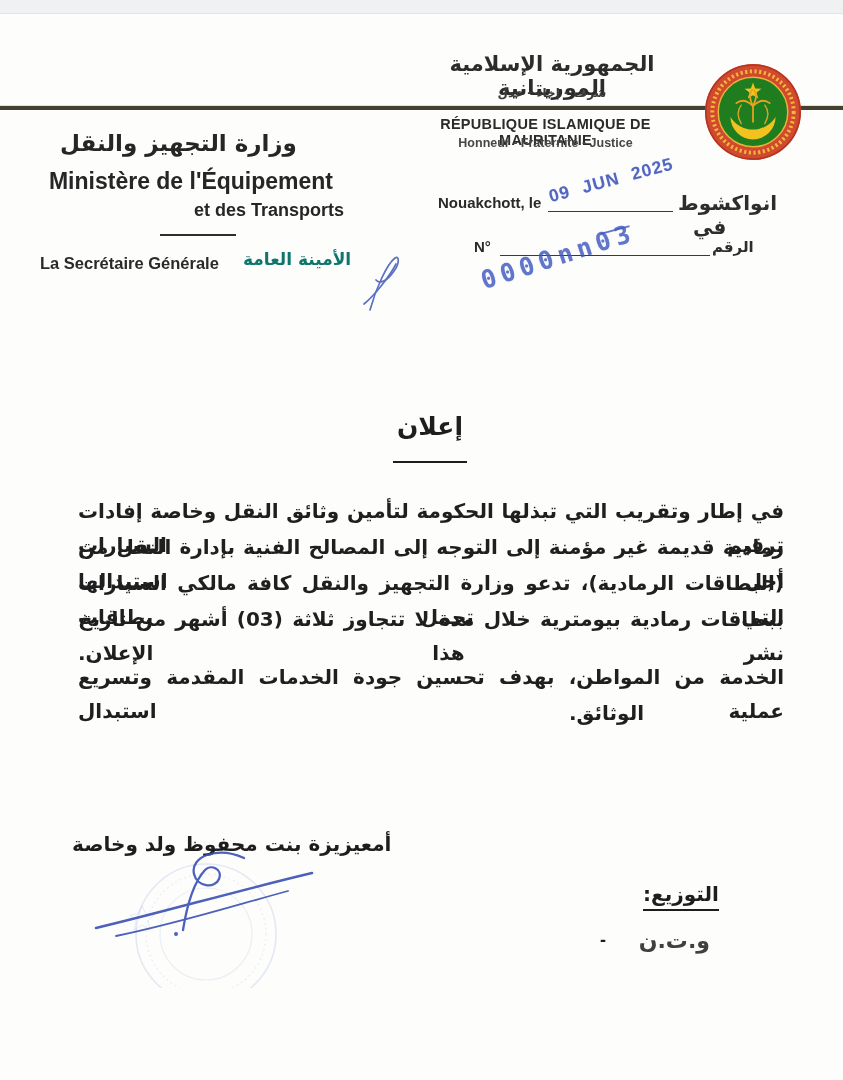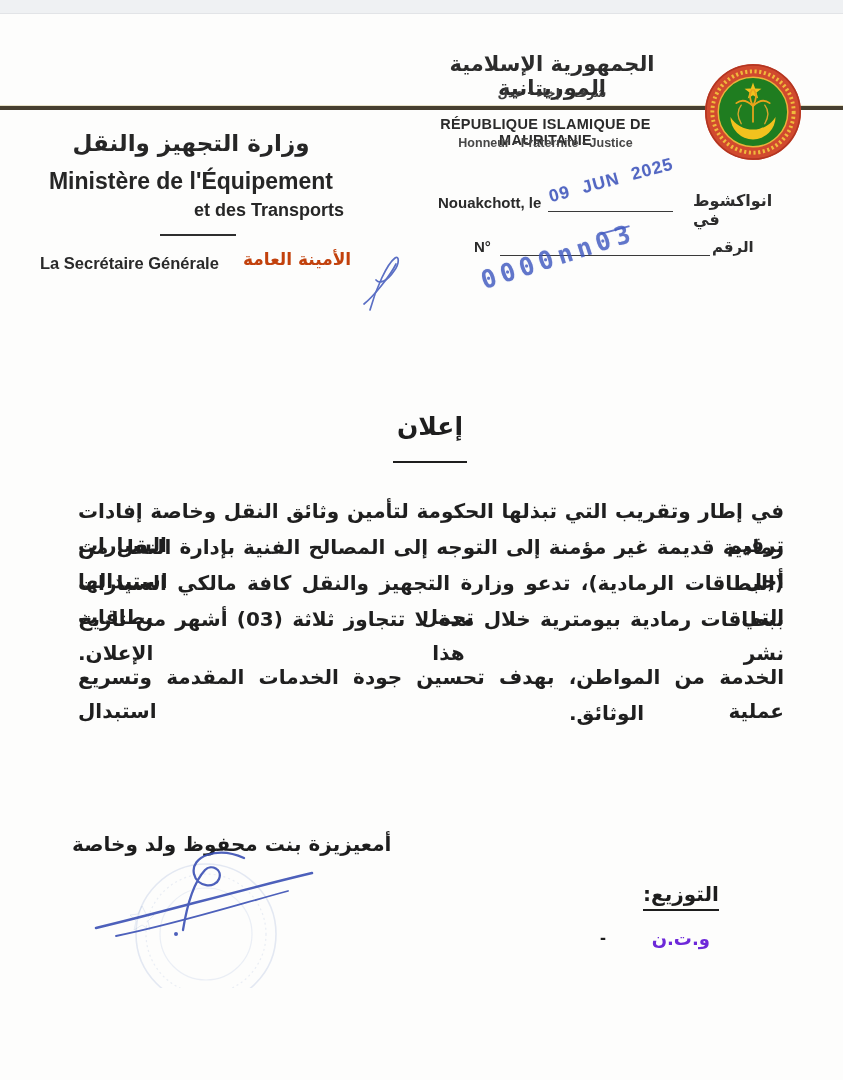--- a/index.html
+++ b/index.html
@@ -11,31 +11,31 @@
 
   #scan-band { left:0; top:0; width:843px; height:14px; background:#eff1f3; border-bottom:1px solid #e2e4e7; }
 
   #hdr-ar-rep { left:402px; top:52px; width:300px; text-align:center; font-size:21px; font-weight:bold; color:#2c2c2c; }
   #hdr-ar-motto { left:452px; top:86px; width:200px; text-align:center; font-size:12px; font-weight:bold; color:#3a3a3a; }
   #hdr-rule { left:0; top:106px; width:843px; height:4px; background:#473f2f; box-shadow:0 -1px 0 #c9b97a66; }
   #hdr-fr-rep { left:398px; top:116px; width:295px; text-align:center; font-size:14.5px; font-weight:bold; letter-spacing:.3px; color:#2b2b2b; }
   #hdr-fr-motto { left:398px; top:136px; width:295px; text-align:center; font-size:12.5px; font-weight:bold; color:#474747; }
   #seal { left:704px; top:63px; width:98px; height:98px; }
 
-  #min-ar { left:60px; top:130px; width:262px; text-align:center; font-size:23px; font-weight:bold; color:#262626; }
+  #min-ar { left:60px; top:130px; width:262px; text-align:left; font-size:23px; font-weight:bold; color:#262626; }
   #min-fr1 { left:38px; top:168px; width:306px; text-align:center; font-size:23px; font-weight:bold; color:#262626; }
   #min-fr2 { left:38px; top:200px; width:306px; text-align:right; font-size:18px; font-weight:bold; color:#262626; }
   #min-underline { left:160px; top:234px; width:76px; height:2px; background:#2e2e2e; }
   #office-fr { left:40px; top:254px; font-size:16.5px; font-weight:bold; color:#2a2a2a; }
-  #office-ar { left:243px; top:249px; font-size:17px; font-weight:bold; color:#c2410c; }
+  #office-ar { left:243px; top:249px; font-size:17px; font-weight:bold; color:#0f766e; }
   #paraph { left:340px; top:246px; width:80px; height:78px; }
 
   #city-fr { left:438px; top:194px; font-size:15px; font-weight:bold; color:#2a2a2a; }
   #date-underline { left:548px; top:193px; width:125px; height:19px; border-bottom:1.6px solid #3a3a3a; }
-  #city-ar { left:693px; top:191px; width:84px; font-size:16px; font-weight:bold; color:#2d2d2d; text-align:left; }
+  #city-ar { left:693px; top:191px; width:84px; font-size:20px; font-weight:bold; color:#2d2d2d; text-align:left; }
   #date-stamp { left:552px; top:186px; width:140px; transform:rotate(-15deg); transform-origin:left bottom;
                 font-size:17.5px; font-weight:bold; color:#3c53bb; opacity:.88; letter-spacing:1px; word-spacing:7px;
                 white-space:nowrap; text-shadow:0 0 1px #3c53bb55; }
   #date-stamp-underline { left:600px; top:229px; width:30px; height:2px; background:#3c53bb; opacity:.8; transform:rotate(-15deg); }
   #num-fr { left:474px; top:238px; font-size:15px; font-weight:bold; color:#2a2a2a; }
   #num-underline { left:500px; top:238px; width:210px; height:18px; border-bottom:1.6px solid #3a3a3a; }
   #num-ar { left:712px; top:238px; font-size:15px; font-weight:bold; color:#2d2d2d; }
   #number-stamp { left:486px; top:266px; width:190px; transform:rotate(-18deg); transform-origin:left bottom;
                   font-family:"DejaVu Sans Mono", monospace; font-size:25px; font-weight:bold; letter-spacing:5px;
                   color:#4059c0; opacity:.82; white-space:nowrap; text-shadow:0 0 1px #4059c066; }
@@ -51,21 +51,21 @@
   .pgap { height:22px; }
 
   #sig-name { left:72px; top:832px; font-size:20px; font-weight:bold; color:#1d1d1d; }
   #sig-art { left:56px; top:836px; width:334px; height:152px; }
 
   #dist-label-wrap { left:643px; top:882px; }
   #dist-label-wrap span { display:inline-block; font-size:20px; font-weight:bold; color:#1d1d1d;
                           border-bottom:2px solid #1d1d1d; padding-bottom:3px; }
   #dist-item { left:600px; top:928px; width:110px; display:flex; align-items:center; justify-content:space-between; }
   #dist-dash { font-size:18px; font-weight:bold; color:#1d1d1d; }
-  #dist-text { font-size:18px; font-weight:bold; color:#6d28d9; }
+  #dist-text { font-size:22px; font-weight:bold; color:#404040; }
 </style>
 </head>
 <body>
 
 <div id="page">
 
   <div id="scan-band" class="abs"></div>
 
   <div id="hdr-ar-rep" class="abs ar">الجمهورية الإسلامية الموريتانية</div>
   <div id="hdr-ar-motto" class="abs ar">شرف - إخاء - عدل</div>

